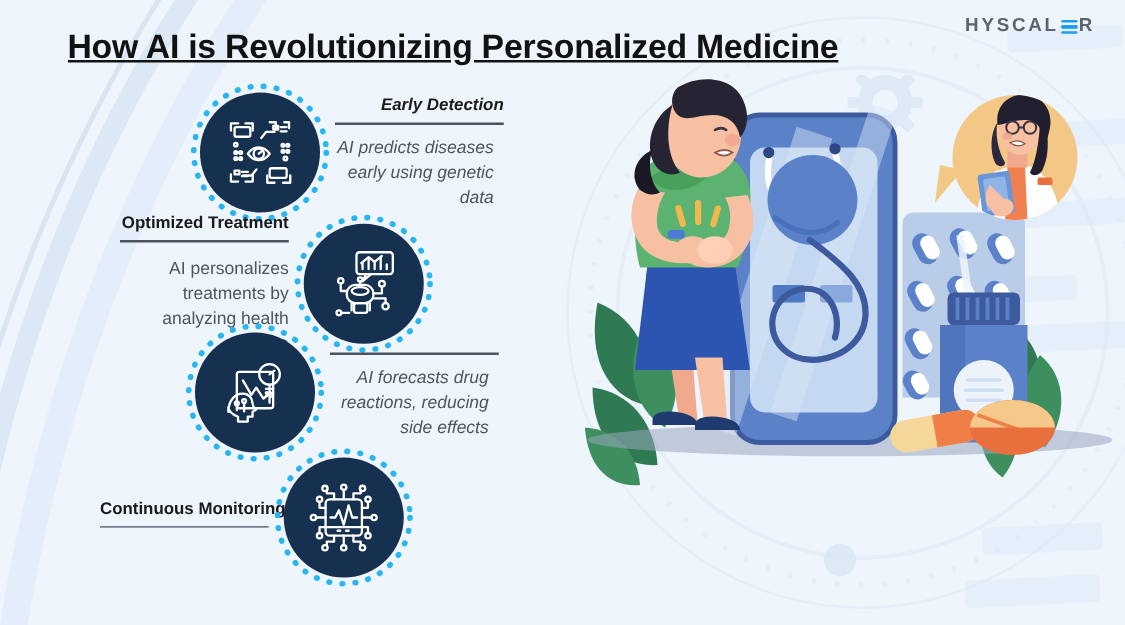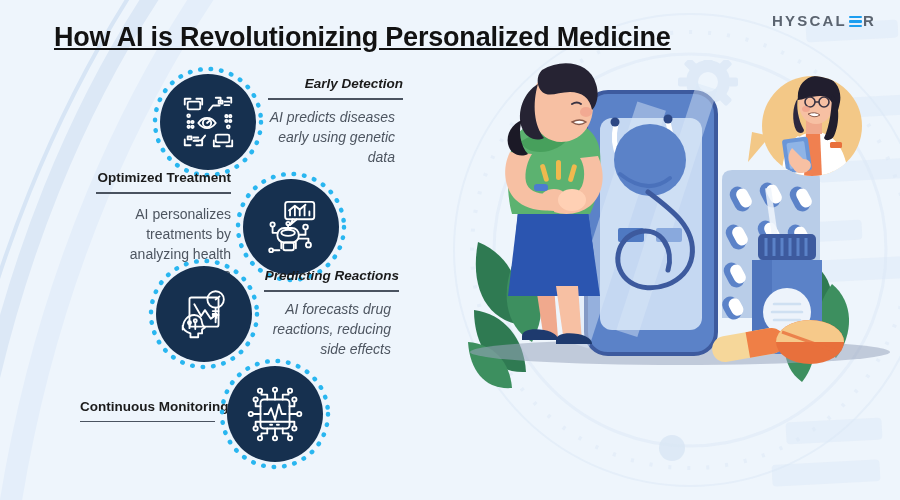--- a/index.html
+++ b/index.html
@@ -205,21 +205,20 @@
           <circle cx="17" cy="41" r="1.6"></circle>
             <circle cx="23" cy="39" r="1.6"></circle>
           <path d="M17 42.6 v4 M23 40.6 v7"></path>
           <circle cx="44" cy="17" r="8.5"></circle>
           <path d="M44 17 l4-3"></path>
           <path d="M44 25.5 v10 M41 29 h6 M41 33 h6 M44 35.5 v5"></path>
         </svg>
       </div>
     </div>
     <div class="txt right">
-      <div class="f-title">Predicting Reactions</div>
       <div class="rule"></div>
       <div class="f-desc">AI forecasts drug reactions, reducing side effects</div>
     </div>
   </div>
 
   <div class="feature" id="feat-4">
     <div class="txt left">
       <div class="f-title">Continuous Monitoring</div>
       <div class="rule"></div>
     </div>

